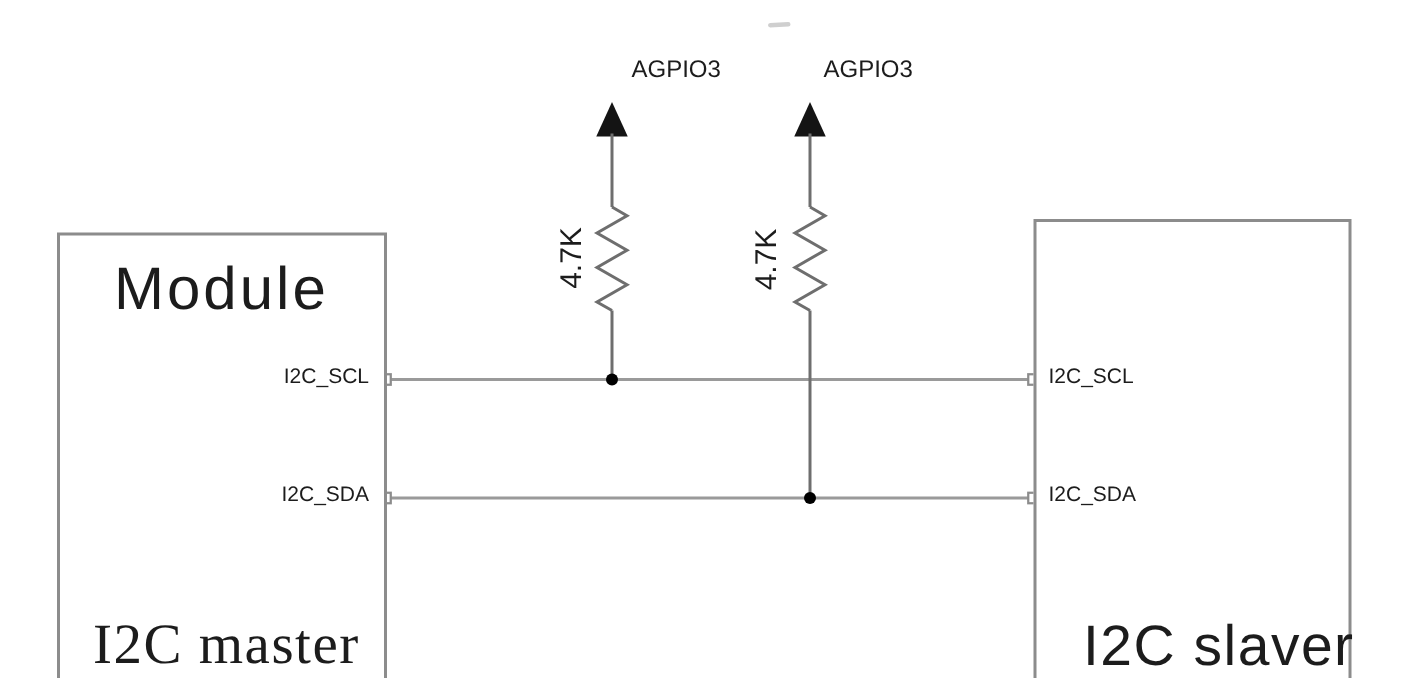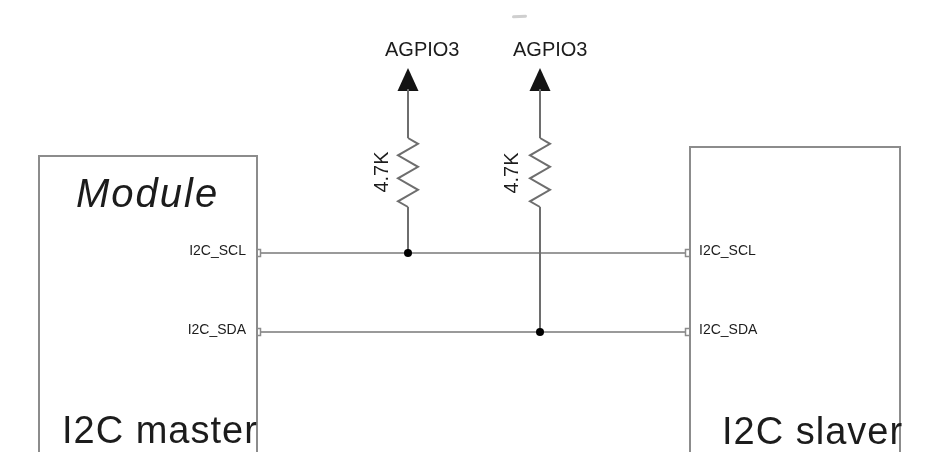--- a/index.html
+++ b/index.html
@@ -32,21 +32,21 @@
   .box-slave  { left: 689px; top: 146px; width: 212px; height: 349px; }
   .txt {
     position: absolute;
     color: #1c1c1c;
     line-height: 1;
     white-space: nowrap;
   }
   .title-lg { font-size: 40px; letter-spacing: 2px; }
   .caption  { font-size: 38px; letter-spacing: 1px; }
   .pin-label { font-size: 14px; }
-  .net-label { font-size: 20px; }
+  .net-label { font-size: 16px; margin-left: 36px; }
   .res-value {
     font-size: 20px;
     transform: translate(-50%, -50%) rotate(-90deg);
   }
   .pin-right { width: 106px; text-align: right; }
   .smudge {
     position: absolute;
     left: 512px;
     top: 15px;
     width: 15px;
@@ -87,22 +87,22 @@
     <rect class="pinbox" x="253.5" y="328.5" width="7" height="7"></rect>
     <rect class="pinbox" x="685.5" y="249.5" width="7" height="7"></rect>
     <rect class="pinbox" x="685.5" y="328.5" width="7" height="7"></rect>
   </svg>
 
   <div class="ic-box box-module"></div>
   <div class="ic-box box-slave"></div>
 
   <div class="smudge"></div>
 
-  <span class="txt title-lg" style="left:76px; top:173px;font-style:italic;">Module</span>
-  <span class="txt caption" style="left:62px; top:411px;">I2C master</span>
+  <span class="txt title-lg" style="left:76px; top:173px;">Module</span>
+  <span class="txt caption" style="left:62px; top:411px;font-family:Liberation Serif, serif;">I2C master</span>
   <span class="txt pin-label pin-right" style="left:140px; top:243px;">I2C_SCL</span>
   <span class="txt pin-label pin-right" style="left:140px; top:322px;">I2C_SDA</span>
 
   <span class="txt caption" style="left:722px; top:412px;">I2C slaver</span>
   <span class="txt pin-label" style="left:699px; top:243px;">I2C_SCL</span>
   <span class="txt pin-label" style="left:699px; top:322px;">I2C_SDA</span>
 
   <span class="txt net-label" style="left:385px; top:39px;">AGPIO3</span>
   <span class="txt net-label" style="left:513px; top:39px;">AGPIO3</span>
 

